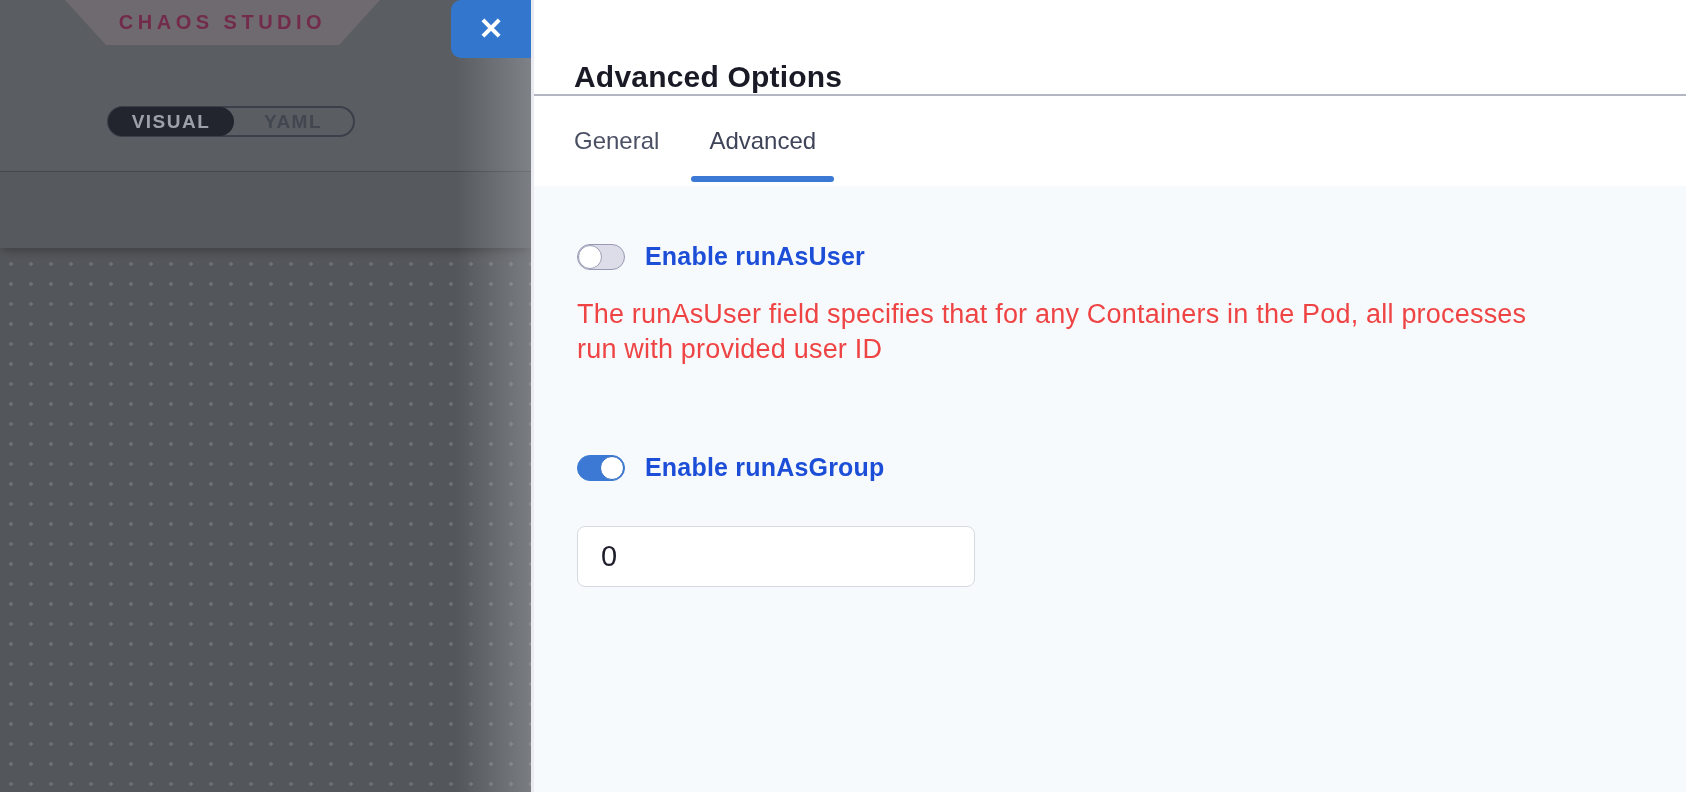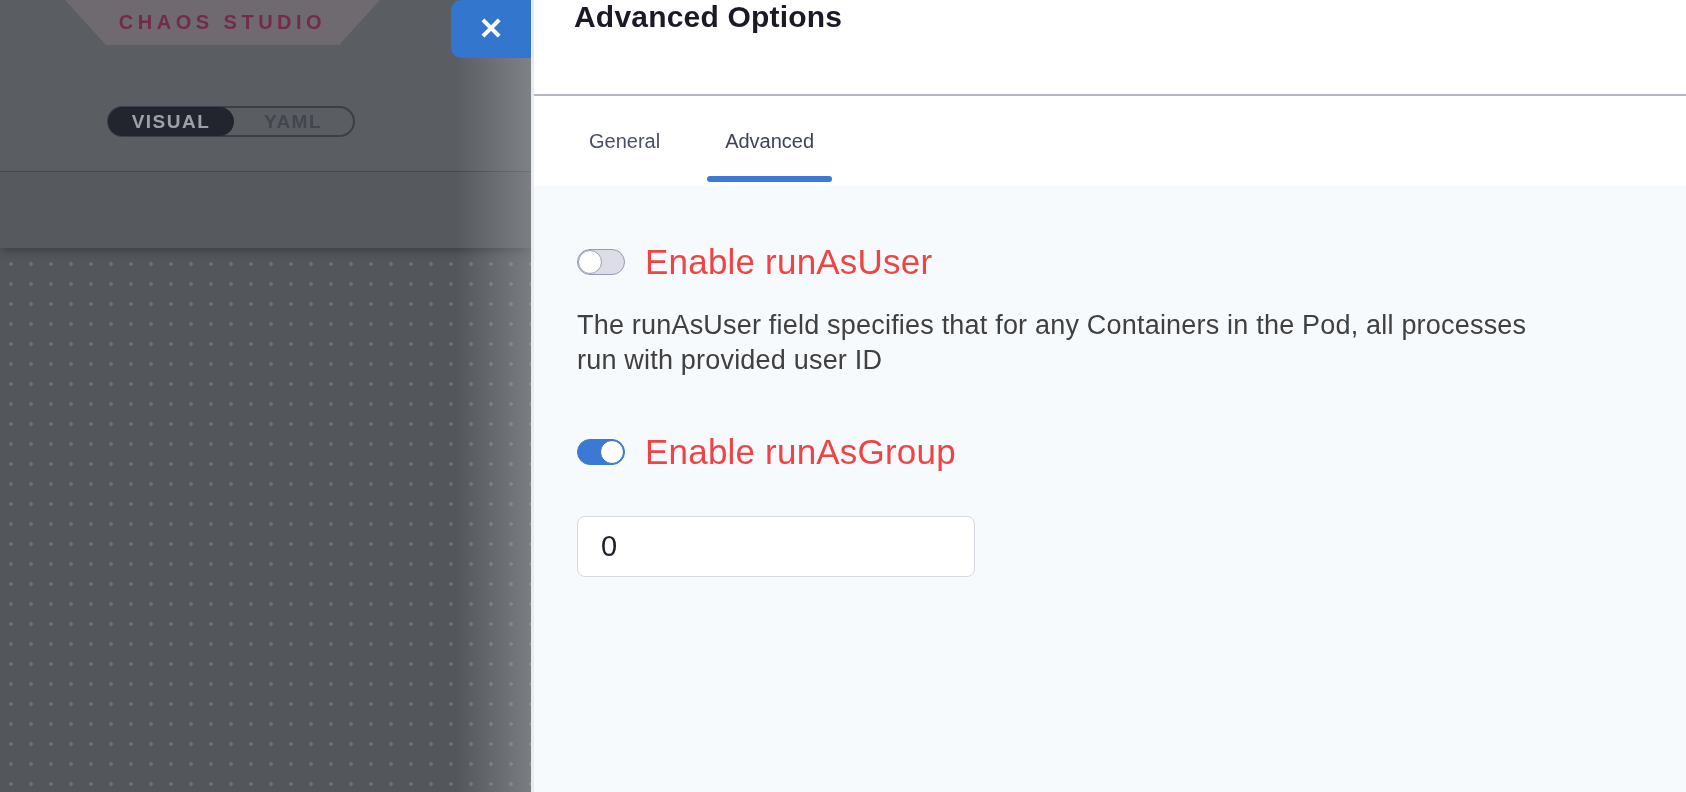--- a/index.html
+++ b/index.html
@@ -32,46 +32,46 @@
 
   
   .drawer { position:absolute; left:531px; top:0; width:1155px; height:792px;
             background:#ffffff; border-left:3px solid #e9ebf0;
             display:flex; flex-direction:column; z-index:5; }
   .drawer-close { position:absolute; left:-83px; top:0; width:80px; height:58px;
                   background:#3276cd; border:none; border-radius:10px 0 0 10px;
                   display:flex; align-items:center; justify-content:center; cursor:pointer; }
   .close-x { color:#ffffff; font-size:30px; font-weight:700; line-height:1; }
 
-  .drawer-header { height:96px; flex:0 0 auto; display:flex; align-items:flex-start;
+  .drawer-header { height:96px; flex:0 0 auto; display:flex; align-items:flex-end;
                    padding-left:40px; border-bottom:2px solid #b4b6c3; background:#ffffff; }
   .drawer-title { font-size:30px; font-weight:700; color:#1a1a27; letter-spacing:0.2px; }
 
   .drawer-tabs { height:90px; flex:0 0 auto; background:#ffffff; padding-left:40px;
                  display:flex; align-items:stretch; }
   .tab { position:relative; display:flex; align-items:center; margin-right:50px;
-         font-size:20px; color:#4b5065; cursor:pointer;margin-left:15px; }
+         font-size:24px; color:#4b5065; cursor:pointer; }
   .tab.active { color:#3e4358; }
   .tab.active::after { content:""; position:absolute; left:-18px; right:-18px; bottom:4px;
                        height:6px; border-radius:4px; background:#3b79d4; }
 
   .drawer-body { flex:1; background:#f7fafd; padding:56px 40px 0 43px; }
 
   .toggle-row { display:flex; align-items:center; gap:20px; }
   .switch { position:relative; width:48px; height:26px; border-radius:14px;
             background:#dcdde8; border:1px solid #979ab2; flex:0 0 auto; cursor:pointer; }
   .knob { position:absolute; top:0; left:0; width:24px; height:24px; border-radius:50%;
           background:#ffffff; border:1px solid #9a9db6; }
   .switch.on { background:#3b79d4; border-color:#3b79d4; }
   .switch.on .knob { left:auto; right:0; border-color:#2f6cc4; }
-  .toggle-label { font-size:35px; color:#ef4444; letter-spacing:0.2px; }
+  .toggle-label { font-size:25px; color:#1d4ed8; letter-spacing:0.2px;font-weight:bold; }
 
-  .field-desc { margin-top:26px; font-size:27px; line-height:35px; color:#404040;
+  .field-desc { margin-top:26px; font-size:27px; line-height:35px; color:#ef4444;
                 letter-spacing:0.2px; white-space:pre-line; }
-  .group-2 { margin-top:54px; }
+  .group-2 { margin-top:86px; }
 
   .num-input { display:block; margin-top:44px; width:398px; height:61px;
                border:1px solid #d7d9e2; border-radius:8px; background:#ffffff;
                padding-left:23px; font-family:inherit; font-size:29px; color:#1d1d2b; outline:none; }
 </style>
 </head>
 <body>
 
 <div class="app">
 

